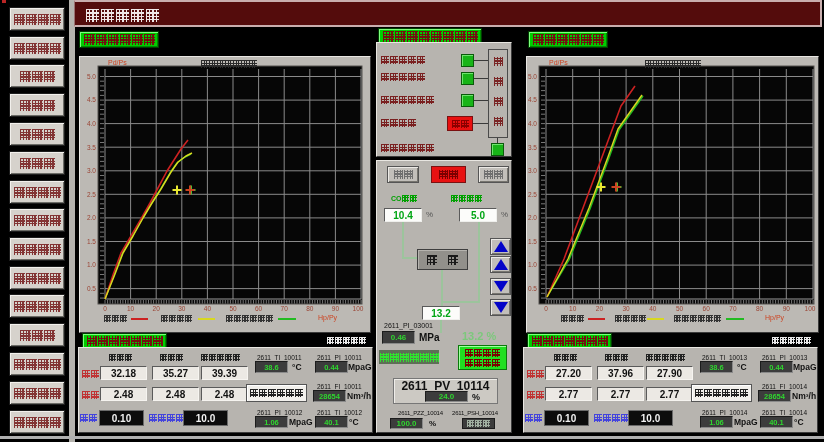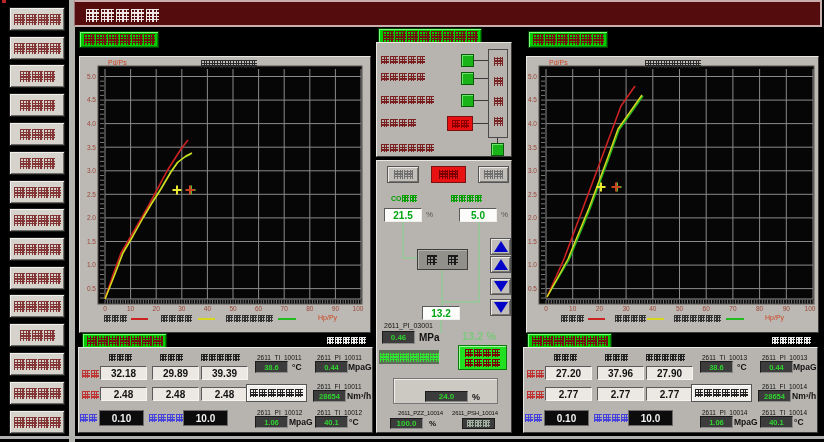--- a/index.html
+++ b/index.html
@@ -603,21 +603,21 @@
         <i style="display:inline-block;vertical-align:top;width:9px;height:9px;margin-right:0px;background-image:repeating-linear-gradient(0deg,#6f6f6f 0 1.2px,transparent 1.2px 2.8px),repeating-linear-gradient(90deg,#6f6f6f 0 1.2px,transparent 1.2px 2.8px);background-size:100% calc(100% + 1.2px),calc(100% + 1.2px) 100%;"></i>
       </div>
       <div style="position:absolute;left:25px;top:60px;width:2px;height:38px;background:#9cc49c;"></div>
       <div style="position:absolute;left:25px;top:96px;width:16px;height:2px;background:#9cc49c;"></div>
       <div style="position:absolute;left:101px;top:60px;width:2px;height:82px;background:#9cc49c;"></div>
       <div style="position:absolute;left:65px;top:140px;width:38px;height:2px;background:#9cc49c;"></div>
       <div style="position:absolute;left:64px;top:109px;width:2px;height:37px;background:#9cc49c;"></div>
       <div style="position:absolute;left:63px;top:158px;width:2px;height:14px;background:#9cc49c;"></div>
       <div style="position:absolute;left:14px;top:34px;font-size:7px;font-weight:bold;color:#00a000;line-height:7px;">CO<i style="display:inline-block;vertical-align:top;width:7px;height:7px;margin-right:1px;background-image:repeating-linear-gradient(0deg,#00a000 0 1.2px,transparent 1.2px 2.4px),repeating-linear-gradient(90deg,#00a000 0 1.2px,transparent 1.2px 2.4px);background-size:100% calc(100% + 1.2px),calc(100% + 1.2px) 100%;"></i><i style="display:inline-block;vertical-align:top;width:7px;height:7px;margin-right:0px;background-image:repeating-linear-gradient(0deg,#00a000 0 1.2px,transparent 1.2px 2.4px),repeating-linear-gradient(90deg,#00a000 0 1.2px,transparent 1.2px 2.4px);background-size:100% calc(100% + 1.2px),calc(100% + 1.2px) 100%;"></i></div>
       <div style="position:absolute;left:74px;top:34px;"><i style="display:inline-block;vertical-align:top;width:7px;height:7px;margin-right:1px;background-image:repeating-linear-gradient(0deg,#00a000 0 1.2px,transparent 1.2px 2.4px),repeating-linear-gradient(90deg,#00a000 0 1.2px,transparent 1.2px 2.4px);background-size:100% calc(100% + 1.2px),calc(100% + 1.2px) 100%;"></i><i style="display:inline-block;vertical-align:top;width:7px;height:7px;margin-right:1px;background-image:repeating-linear-gradient(0deg,#00a000 0 1.2px,transparent 1.2px 2.4px),repeating-linear-gradient(90deg,#00a000 0 1.2px,transparent 1.2px 2.4px);background-size:100% calc(100% + 1.2px),calc(100% + 1.2px) 100%;"></i><i style="display:inline-block;vertical-align:top;width:7px;height:7px;margin-right:1px;background-image:repeating-linear-gradient(0deg,#00a000 0 1.2px,transparent 1.2px 2.4px),repeating-linear-gradient(90deg,#00a000 0 1.2px,transparent 1.2px 2.4px);background-size:100% calc(100% + 1.2px),calc(100% + 1.2px) 100%;"></i><i style="display:inline-block;vertical-align:top;width:7px;height:7px;margin-right:0px;background-image:repeating-linear-gradient(0deg,#00a000 0 1.2px,transparent 1.2px 2.4px),repeating-linear-gradient(90deg,#00a000 0 1.2px,transparent 1.2px 2.4px);background-size:100% calc(100% + 1.2px),calc(100% + 1.2px) 100%;"></i></div>
-      <div style="position:absolute;left:7px;top:47px;width:38px;height:14px;background:#fcfcfa;border-top:1px solid #5a5a5a;border-left:1px solid #5a5a5a;border-bottom:1px solid #efefec;border-right:1px solid #efefec;display:flex;align-items:center;justify-content:center;font-size:10px;font-weight:bold;color:#00a513;">21.5</div>
+      <div style="position:absolute;left:7px;top:47px;width:38px;height:14px;background:#fcfcfa;border-top:1px solid #5a5a5a;border-left:1px solid #5a5a5a;border-bottom:1px solid #efefec;border-right:1px solid #efefec;display:flex;align-items:center;justify-content:center;font-size:10px;font-weight:bold;color:#00a513;">10.4</div>
       <div style="position:absolute;left:82px;top:47px;width:38px;height:14px;background:#fcfcfa;border-top:1px solid #5a5a5a;border-left:1px solid #5a5a5a;border-bottom:1px solid #efefec;border-right:1px solid #efefec;display:flex;align-items:center;justify-content:center;font-size:10px;font-weight:bold;color:#00a513;">5.0</div>
       <div style="position:absolute;left:49px;top:49px;font-size:8px;color:#555;">%</div>
       <div style="position:absolute;left:124px;top:49px;font-size:8px;color:#555;">%</div>
       <div style="position:absolute;left:40px;top:88px;width:51px;height:21px;background:#92908b;border:1px solid #3e3e3e;box-shadow:inset 1px 1px 0 #b5b3ae;display:flex;align-items:center;justify-content:center;gap:5px;">
         <i style="display:inline-block;vertical-align:top;width:10px;height:10px;margin-right:6px;background-image:repeating-linear-gradient(0deg,#1a1a1a 0 1.2px,transparent 1.2px 3.2px),repeating-linear-gradient(90deg,#1a1a1a 0 1.2px,transparent 1.2px 3.2px);background-size:100% calc(100% + 1.2px),calc(100% + 1.2px) 100%;"></i>
         <i style="display:inline-block;vertical-align:top;width:10px;height:10px;margin-right:0px;background-image:repeating-linear-gradient(0deg,#1a1a1a 0 1.2px,transparent 1.2px 3.2px),repeating-linear-gradient(90deg,#1a1a1a 0 1.2px,transparent 1.2px 3.2px);background-size:100% calc(100% + 1.2px),calc(100% + 1.2px) 100%;"></i>
       </div>
       <div style="position:absolute;left:113px;top:77px;width:21px;height:17px;background:#c2bfba;border:1px solid #555;box-shadow:inset 1px 1px 0 #eceae6,inset -1px -1px 0 #77756f;display:flex;align-items:center;justify-content:center;">
         <span style="display:block;width:0;height:0;border-left:7px solid transparent;border-right:7px solid transparent;border-bottom:11px solid #0404c8;"></span>
       </div>
@@ -641,38 +641,39 @@
         <i style="display:inline-block;vertical-align:top;width:9px;height:9px;margin-right:1px;background-image:repeating-linear-gradient(0deg,#2ee42e 0 1.2px,transparent 1.2px 2.8px),repeating-linear-gradient(90deg,#2ee42e 0 1.2px,transparent 1.2px 2.8px);background-size:100% calc(100% + 1.2px),calc(100% + 1.2px) 100%;"></i>
         <i style="display:inline-block;vertical-align:top;width:9px;height:9px;margin-right:1px;background-image:repeating-linear-gradient(0deg,#2ee42e 0 1.2px,transparent 1.2px 2.8px),repeating-linear-gradient(90deg,#2ee42e 0 1.2px,transparent 1.2px 2.8px);background-size:100% calc(100% + 1.2px),calc(100% + 1.2px) 100%;"></i>
         <i style="display:inline-block;vertical-align:top;width:9px;height:9px;margin-right:1px;background-image:repeating-linear-gradient(0deg,#2ee42e 0 1.2px,transparent 1.2px 2.8px),repeating-linear-gradient(90deg,#2ee42e 0 1.2px,transparent 1.2px 2.8px);background-size:100% calc(100% + 1.2px),calc(100% + 1.2px) 100%;"></i>
         <i style="display:inline-block;vertical-align:top;width:9px;height:9px;margin-right:0px;background-image:repeating-linear-gradient(0deg,#2ee42e 0 1.2px,transparent 1.2px 2.8px),repeating-linear-gradient(90deg,#2ee42e 0 1.2px,transparent 1.2px 2.8px);background-size:100% calc(100% + 1.2px),calc(100% + 1.2px) 100%;"></i>
       </div>
       <div style="position:absolute;left:81px;top:184px;width:49px;height:25px;background:#21df21;border:1px solid #0a7a0a;box-shadow:inset 1px 1px 0 #9fff9f;display:flex;flex-direction:column;align-items:center;justify-content:center;gap:2px;">
         <div style="height:8px;line-height:0;"><i style="display:inline-block;vertical-align:top;width:8px;height:8px;margin-right:1px;background-image:repeating-linear-gradient(0deg,#7a0000 0 1.2px,transparent 1.2px 2.6px),repeating-linear-gradient(90deg,#7a0000 0 1.2px,transparent 1.2px 2.6px);background-size:100% calc(100% + 1.2px),calc(100% + 1.2px) 100%;"></i><i style="display:inline-block;vertical-align:top;width:8px;height:8px;margin-right:1px;background-image:repeating-linear-gradient(0deg,#7a0000 0 1.2px,transparent 1.2px 2.6px),repeating-linear-gradient(90deg,#7a0000 0 1.2px,transparent 1.2px 2.6px);background-size:100% calc(100% + 1.2px),calc(100% + 1.2px) 100%;"></i><i style="display:inline-block;vertical-align:top;width:8px;height:8px;margin-right:1px;background-image:repeating-linear-gradient(0deg,#7a0000 0 1.2px,transparent 1.2px 2.6px),repeating-linear-gradient(90deg,#7a0000 0 1.2px,transparent 1.2px 2.6px);background-size:100% calc(100% + 1.2px),calc(100% + 1.2px) 100%;"></i><i style="display:inline-block;vertical-align:top;width:8px;height:8px;margin-right:0px;background-image:repeating-linear-gradient(0deg,#7a0000 0 1.2px,transparent 1.2px 2.6px),repeating-linear-gradient(90deg,#7a0000 0 1.2px,transparent 1.2px 2.6px);background-size:100% calc(100% + 1.2px),calc(100% + 1.2px) 100%;"></i></div>
         <div style="height:8px;line-height:0;"><i style="display:inline-block;vertical-align:top;width:8px;height:8px;margin-right:1px;background-image:repeating-linear-gradient(0deg,#7a0000 0 1.2px,transparent 1.2px 2.6px),repeating-linear-gradient(90deg,#7a0000 0 1.2px,transparent 1.2px 2.6px);background-size:100% calc(100% + 1.2px),calc(100% + 1.2px) 100%;"></i><i style="display:inline-block;vertical-align:top;width:8px;height:8px;margin-right:1px;background-image:repeating-linear-gradient(0deg,#7a0000 0 1.2px,transparent 1.2px 2.6px),repeating-linear-gradient(90deg,#7a0000 0 1.2px,transparent 1.2px 2.6px);background-size:100% calc(100% + 1.2px),calc(100% + 1.2px) 100%;"></i><i style="display:inline-block;vertical-align:top;width:8px;height:8px;margin-right:1px;background-image:repeating-linear-gradient(0deg,#7a0000 0 1.2px,transparent 1.2px 2.6px),repeating-linear-gradient(90deg,#7a0000 0 1.2px,transparent 1.2px 2.6px);background-size:100% calc(100% + 1.2px),calc(100% + 1.2px) 100%;"></i><i style="display:inline-block;vertical-align:top;width:8px;height:8px;margin-right:0px;background-image:repeating-linear-gradient(0deg,#7a0000 0 1.2px,transparent 1.2px 2.6px),repeating-linear-gradient(90deg,#7a0000 0 1.2px,transparent 1.2px 2.6px);background-size:100% calc(100% + 1.2px),calc(100% + 1.2px) 100%;"></i></div>
       </div>
       <div style="position:absolute;left:16px;top:217px;width:105px;height:26px;background:#ccc9c3;border:1px solid #777;box-shadow:inset 1px 1px 0 #efede9;"></div>
+      <div style="position:absolute;left:16px;top:218px;width:105px;font-size:12px;font-weight:bold;color:#111;text-align:center;">2611_PV_10114</div>
       <div style="position:absolute;left:48px;top:230px;width:43px;height:11px;background:#3c3c3c;border-top:1px solid #1c1c1c;border-left:1px solid #1c1c1c;border-bottom:1px solid #8a8a8a;border-right:1px solid #8a8a8a;display:flex;align-items:center;justify-content:center;font-size:8px;font-weight:bold;color:#2fd42f;">24.0</div>
       <div style="position:absolute;left:95px;top:231px;font-size:9px;font-weight:bold;color:#111;">%</div>
       <div style="position:absolute;left:21px;top:249px;font-size:6px;letter-spacing:-0.2px;color:#111;">2611_PZZ_10014</div>
       <div style="position:absolute;left:75px;top:249px;font-size:6px;letter-spacing:-0.2px;color:#111;">2611_PSH_10014</div>
       <div style="position:absolute;left:13px;top:257px;width:33px;height:11px;background:#3c3c3c;border-top:1px solid #1c1c1c;border-left:1px solid #1c1c1c;border-bottom:1px solid #8a8a8a;border-right:1px solid #8a8a8a;display:flex;align-items:center;justify-content:center;font-size:8px;font-weight:bold;color:#2fd42f;">100.0</div>
       <div style="position:absolute;left:52px;top:258px;font-size:8px;font-weight:bold;color:#111;">%</div>
       <div style="position:absolute;left:85px;top:257px;width:33px;height:11px;background:#3c3c3c;border:1px solid #1c1c1c;display:flex;align-items:center;justify-content:center;">
         <i style="display:inline-block;vertical-align:top;width:7px;height:7px;margin-right:1px;background-image:repeating-linear-gradient(0deg,#9fae9f 0 1.2px,transparent 1.2px 2.4px),repeating-linear-gradient(90deg,#9fae9f 0 1.2px,transparent 1.2px 2.4px);background-size:100% calc(100% + 1.2px),calc(100% + 1.2px) 100%;"></i>
         <i style="display:inline-block;vertical-align:top;width:7px;height:7px;margin-right:1px;background-image:repeating-linear-gradient(0deg,#9fae9f 0 1.2px,transparent 1.2px 2.4px),repeating-linear-gradient(90deg,#9fae9f 0 1.2px,transparent 1.2px 2.4px);background-size:100% calc(100% + 1.2px),calc(100% + 1.2px) 100%;"></i>
         <i style="display:inline-block;vertical-align:top;width:7px;height:7px;margin-right:0px;background-image:repeating-linear-gradient(0deg,#9fae9f 0 1.2px,transparent 1.2px 2.4px),repeating-linear-gradient(90deg,#9fae9f 0 1.2px,transparent 1.2px 2.4px);background-size:100% calc(100% + 1.2px),calc(100% + 1.2px) 100%;"></i>
       </div>
     </div>
     <div style="position:absolute;left:78px;top:347px;width:295px;height:86px;background:#b7b4af;border-top:1px solid #e8e6e1;border-left:1px solid #e8e6e1;border-right:1px solid #3c3c3c;border-bottom:1px solid #3c3c3c;">
       <div style="position:absolute;left:30px;top:6px;"><i style="display:inline-block;vertical-align:top;width:7px;height:7px;margin-right:1px;background-image:repeating-linear-gradient(0deg,#222 0 1.2px,transparent 1.2px 2.4px),repeating-linear-gradient(90deg,#222 0 1.2px,transparent 1.2px 2.4px);background-size:100% calc(100% + 1.2px),calc(100% + 1.2px) 100%;"></i><i style="display:inline-block;vertical-align:top;width:7px;height:7px;margin-right:1px;background-image:repeating-linear-gradient(0deg,#222 0 1.2px,transparent 1.2px 2.4px),repeating-linear-gradient(90deg,#222 0 1.2px,transparent 1.2px 2.4px);background-size:100% calc(100% + 1.2px),calc(100% + 1.2px) 100%;"></i><i style="display:inline-block;vertical-align:top;width:7px;height:7px;margin-right:0px;background-image:repeating-linear-gradient(0deg,#222 0 1.2px,transparent 1.2px 2.4px),repeating-linear-gradient(90deg,#222 0 1.2px,transparent 1.2px 2.4px);background-size:100% calc(100% + 1.2px),calc(100% + 1.2px) 100%;"></i></div>
       <div style="position:absolute;left:81px;top:6px;"><i style="display:inline-block;vertical-align:top;width:7px;height:7px;margin-right:1px;background-image:repeating-linear-gradient(0deg,#222 0 1.2px,transparent 1.2px 2.4px),repeating-linear-gradient(90deg,#222 0 1.2px,transparent 1.2px 2.4px);background-size:100% calc(100% + 1.2px),calc(100% + 1.2px) 100%;"></i><i style="display:inline-block;vertical-align:top;width:7px;height:7px;margin-right:1px;background-image:repeating-linear-gradient(0deg,#222 0 1.2px,transparent 1.2px 2.4px),repeating-linear-gradient(90deg,#222 0 1.2px,transparent 1.2px 2.4px);background-size:100% calc(100% + 1.2px),calc(100% + 1.2px) 100%;"></i><i style="display:inline-block;vertical-align:top;width:7px;height:7px;margin-right:0px;background-image:repeating-linear-gradient(0deg,#222 0 1.2px,transparent 1.2px 2.4px),repeating-linear-gradient(90deg,#222 0 1.2px,transparent 1.2px 2.4px);background-size:100% calc(100% + 1.2px),calc(100% + 1.2px) 100%;"></i></div>
       <div style="position:absolute;left:122px;top:6px;"><i style="display:inline-block;vertical-align:top;width:7px;height:7px;margin-right:1px;background-image:repeating-linear-gradient(0deg,#222 0 1.2px,transparent 1.2px 2.4px),repeating-linear-gradient(90deg,#222 0 1.2px,transparent 1.2px 2.4px);background-size:100% calc(100% + 1.2px),calc(100% + 1.2px) 100%;"></i><i style="display:inline-block;vertical-align:top;width:7px;height:7px;margin-right:1px;background-image:repeating-linear-gradient(0deg,#222 0 1.2px,transparent 1.2px 2.4px),repeating-linear-gradient(90deg,#222 0 1.2px,transparent 1.2px 2.4px);background-size:100% calc(100% + 1.2px),calc(100% + 1.2px) 100%;"></i><i style="display:inline-block;vertical-align:top;width:7px;height:7px;margin-right:1px;background-image:repeating-linear-gradient(0deg,#222 0 1.2px,transparent 1.2px 2.4px),repeating-linear-gradient(90deg,#222 0 1.2px,transparent 1.2px 2.4px);background-size:100% calc(100% + 1.2px),calc(100% + 1.2px) 100%;"></i><i style="display:inline-block;vertical-align:top;width:7px;height:7px;margin-right:1px;background-image:repeating-linear-gradient(0deg,#222 0 1.2px,transparent 1.2px 2.4px),repeating-linear-gradient(90deg,#222 0 1.2px,transparent 1.2px 2.4px);background-size:100% calc(100% + 1.2px),calc(100% + 1.2px) 100%;"></i><i style="display:inline-block;vertical-align:top;width:7px;height:7px;margin-right:0px;background-image:repeating-linear-gradient(0deg,#222 0 1.2px,transparent 1.2px 2.4px),repeating-linear-gradient(90deg,#222 0 1.2px,transparent 1.2px 2.4px);background-size:100% calc(100% + 1.2px),calc(100% + 1.2px) 100%;"></i></div>
       <div style="position:absolute;left:21px;top:18px;width:47px;height:14px;background:#ece9e4;border-top:1px solid #5a5a5a;border-left:1px solid #5a5a5a;border-bottom:1px solid #f6f4f0;border-right:1px solid #f6f4f0;display:flex;align-items:center;justify-content:center;font-size:10px;font-weight:bold;color:#111;">32.18</div>
-      <div style="position:absolute;left:73px;top:18px;width:47px;height:14px;background:#ece9e4;border-top:1px solid #5a5a5a;border-left:1px solid #5a5a5a;border-bottom:1px solid #f6f4f0;border-right:1px solid #f6f4f0;display:flex;align-items:center;justify-content:center;font-size:10px;font-weight:bold;color:#111;">29.89</div>
+      <div style="position:absolute;left:73px;top:18px;width:47px;height:14px;background:#ece9e4;border-top:1px solid #5a5a5a;border-left:1px solid #5a5a5a;border-bottom:1px solid #f6f4f0;border-right:1px solid #f6f4f0;display:flex;align-items:center;justify-content:center;font-size:10px;font-weight:bold;color:#111;">35.27</div>
       <div style="position:absolute;left:122px;top:18px;width:47px;height:14px;background:#ece9e4;border-top:1px solid #5a5a5a;border-left:1px solid #5a5a5a;border-bottom:1px solid #f6f4f0;border-right:1px solid #f6f4f0;display:flex;align-items:center;justify-content:center;font-size:10px;font-weight:bold;color:#111;">39.39</div>
       <div style="position:absolute;left:21px;top:39px;width:47px;height:14px;background:#ece9e4;border-top:1px solid #5a5a5a;border-left:1px solid #5a5a5a;border-bottom:1px solid #f6f4f0;border-right:1px solid #f6f4f0;display:flex;align-items:center;justify-content:center;font-size:10px;font-weight:bold;color:#111;">2.48</div>
       <div style="position:absolute;left:73px;top:39px;width:47px;height:14px;background:#ece9e4;border-top:1px solid #5a5a5a;border-left:1px solid #5a5a5a;border-bottom:1px solid #f6f4f0;border-right:1px solid #f6f4f0;display:flex;align-items:center;justify-content:center;font-size:10px;font-weight:bold;color:#111;">2.48</div>
       <div style="position:absolute;left:122px;top:39px;width:47px;height:14px;background:#ece9e4;border-top:1px solid #5a5a5a;border-left:1px solid #5a5a5a;border-bottom:1px solid #f6f4f0;border-right:1px solid #f6f4f0;display:flex;align-items:center;justify-content:center;font-size:10px;font-weight:bold;color:#111;">2.48</div>
       <div style="position:absolute;left:3px;top:22px;"><i style="display:inline-block;vertical-align:top;width:8px;height:8px;margin-right:1px;background-image:repeating-linear-gradient(0deg,#c03333 0 1.2px,transparent 1.2px 2.6px),repeating-linear-gradient(90deg,#c03333 0 1.2px,transparent 1.2px 2.6px);background-size:100% calc(100% + 1.2px),calc(100% + 1.2px) 100%;"></i><i style="display:inline-block;vertical-align:top;width:8px;height:8px;margin-right:0px;background-image:repeating-linear-gradient(0deg,#c03333 0 1.2px,transparent 1.2px 2.6px),repeating-linear-gradient(90deg,#c03333 0 1.2px,transparent 1.2px 2.6px);background-size:100% calc(100% + 1.2px),calc(100% + 1.2px) 100%;"></i></div>
       <div style="position:absolute;left:3px;top:43px;"><i style="display:inline-block;vertical-align:top;width:8px;height:8px;margin-right:1px;background-image:repeating-linear-gradient(0deg,#c03333 0 1.2px,transparent 1.2px 2.6px),repeating-linear-gradient(90deg,#c03333 0 1.2px,transparent 1.2px 2.6px);background-size:100% calc(100% + 1.2px),calc(100% + 1.2px) 100%;"></i><i style="display:inline-block;vertical-align:top;width:8px;height:8px;margin-right:0px;background-image:repeating-linear-gradient(0deg,#c03333 0 1.2px,transparent 1.2px 2.6px),repeating-linear-gradient(90deg,#c03333 0 1.2px,transparent 1.2px 2.6px);background-size:100% calc(100% + 1.2px),calc(100% + 1.2px) 100%;"></i></div>
       <div style="position:absolute;left:1px;top:66px;"><i style="display:inline-block;vertical-align:top;width:8px;height:8px;margin-right:1px;background-image:repeating-linear-gradient(0deg,#4444dd 0 1.2px,transparent 1.2px 2.6px),repeating-linear-gradient(90deg,#4444dd 0 1.2px,transparent 1.2px 2.6px);background-size:100% calc(100% + 1.2px),calc(100% + 1.2px) 100%;"></i><i style="display:inline-block;vertical-align:top;width:8px;height:8px;margin-right:0px;background-image:repeating-linear-gradient(0deg,#4444dd 0 1.2px,transparent 1.2px 2.6px),repeating-linear-gradient(90deg,#4444dd 0 1.2px,transparent 1.2px 2.6px);background-size:100% calc(100% + 1.2px),calc(100% + 1.2px) 100%;"></i></div>
       <div style="position:absolute;left:70px;top:66px;"><i style="display:inline-block;vertical-align:top;width:8px;height:8px;margin-right:1px;background-image:repeating-linear-gradient(0deg,#4444dd 0 1.2px,transparent 1.2px 2.6px),repeating-linear-gradient(90deg,#4444dd 0 1.2px,transparent 1.2px 2.6px);background-size:100% calc(100% + 1.2px),calc(100% + 1.2px) 100%;"></i><i style="display:inline-block;vertical-align:top;width:8px;height:8px;margin-right:1px;background-image:repeating-linear-gradient(0deg,#4444dd 0 1.2px,transparent 1.2px 2.6px),repeating-linear-gradient(90deg,#4444dd 0 1.2px,transparent 1.2px 2.6px);background-size:100% calc(100% + 1.2px),calc(100% + 1.2px) 100%;"></i><i style="display:inline-block;vertical-align:top;width:8px;height:8px;margin-right:1px;background-image:repeating-linear-gradient(0deg,#4444dd 0 1.2px,transparent 1.2px 2.6px),repeating-linear-gradient(90deg,#4444dd 0 1.2px,transparent 1.2px 2.6px);background-size:100% calc(100% + 1.2px),calc(100% + 1.2px) 100%;"></i><i style="display:inline-block;vertical-align:top;width:8px;height:8px;margin-right:0px;background-image:repeating-linear-gradient(0deg,#4444dd 0 1.2px,transparent 1.2px 2.6px),repeating-linear-gradient(90deg,#4444dd 0 1.2px,transparent 1.2px 2.6px);background-size:100% calc(100% + 1.2px),calc(100% + 1.2px) 100%;"></i></div>
       <div style="position:absolute;left:20px;top:62px;width:45px;height:16px;background:#0c0c0c;border:1px solid #6a6a6a;display:flex;align-items:center;justify-content:center;font-size:10px;font-weight:bold;color:#f2f2f2;">0.10</div>
       <div style="position:absolute;left:104px;top:62px;width:45px;height:16px;background:#0c0c0c;border:1px solid #6a6a6a;display:flex;align-items:center;justify-content:center;font-size:10px;font-weight:bold;color:#f2f2f2;">10.0</div>

